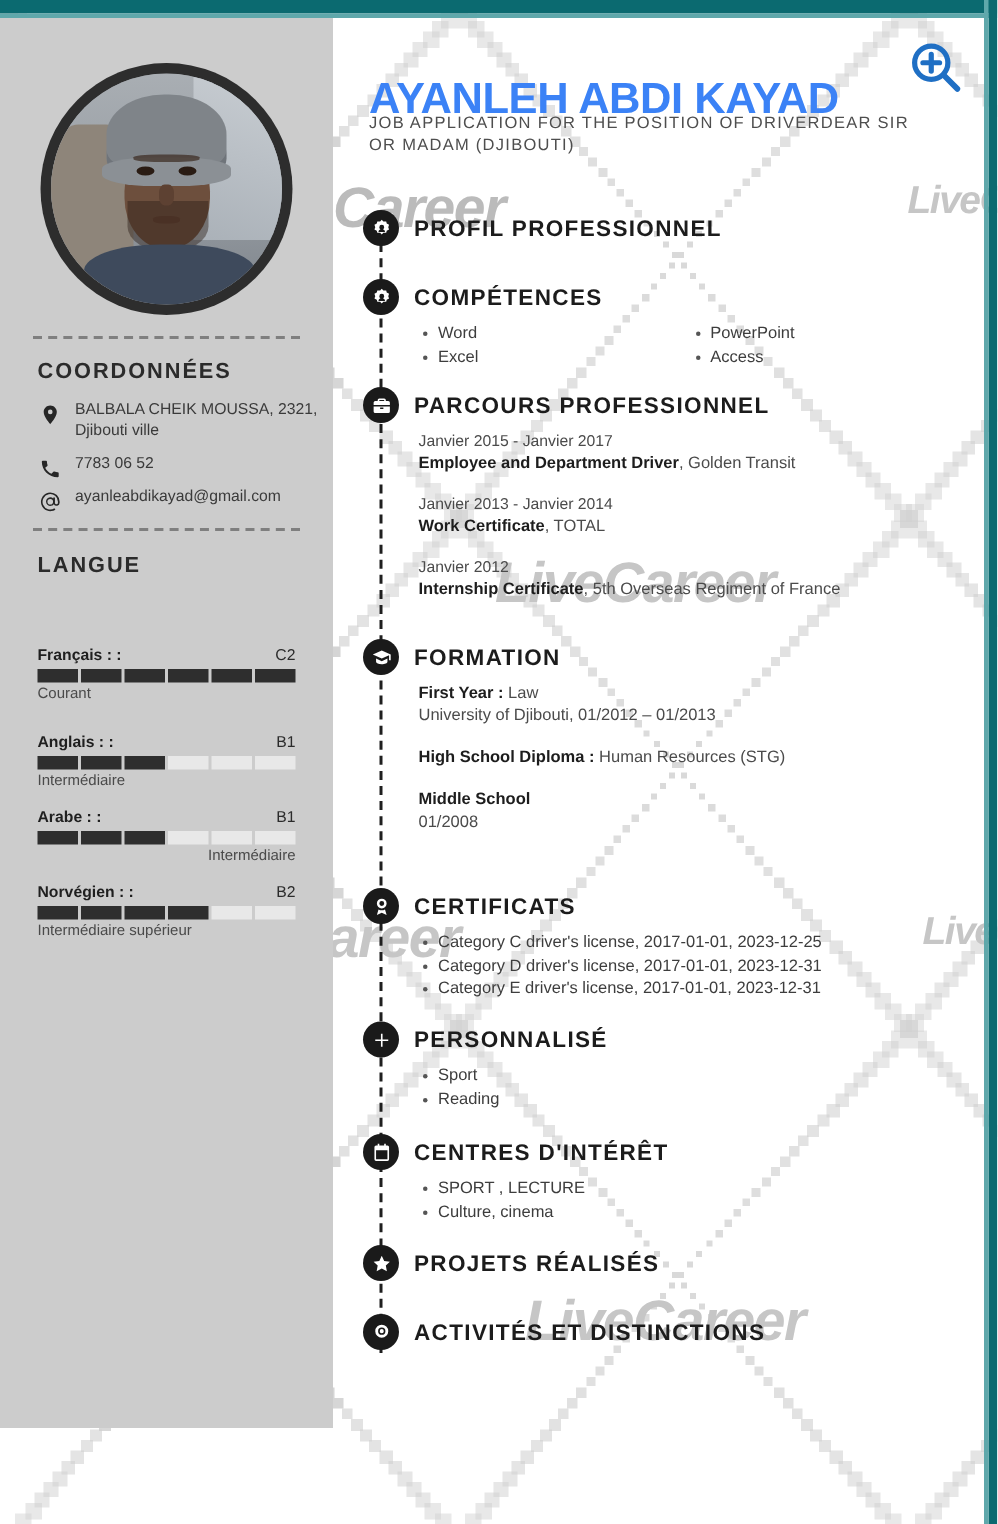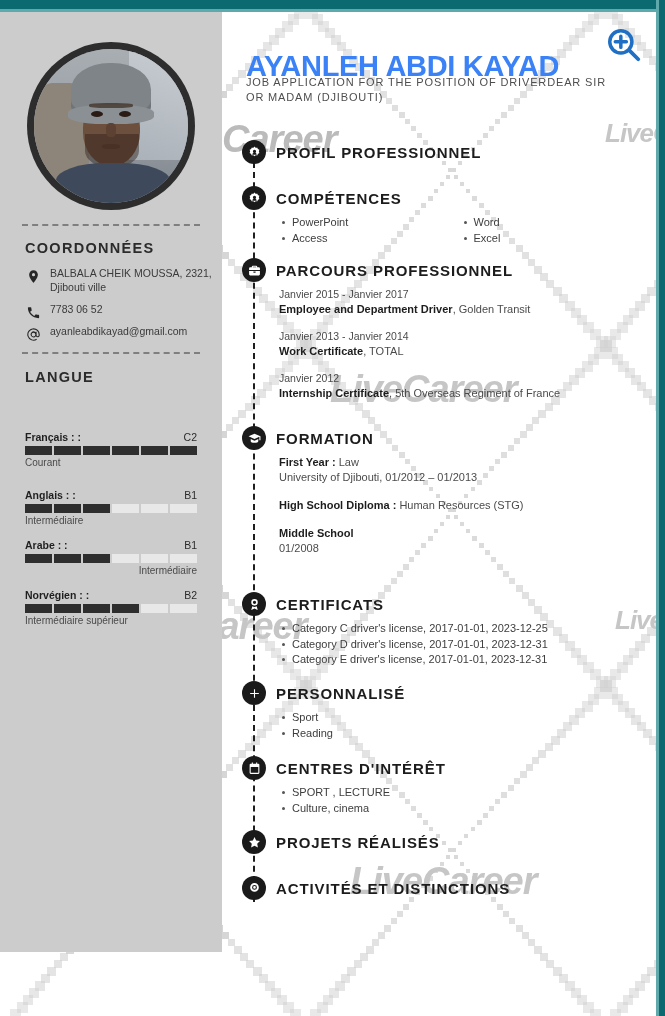--- a/index.html
+++ b/index.html
@@ -1051,26 +1051,26 @@
         <span class="badge">
           <svg viewBox="0 0 24 24">
               <path d="M12 1l2 2h3.5l.6 2.4L21 7l-1 3 1 3-2.9 1.6-.6 2.4H14l-2 2-2-2H6.5l-.6-2.4L3 13l1-3-1-3 2.9-1.6L6.5 3H10l2-2zm0 6a3 3 0 0 0-3 3c0 1.1.6 2 1.5 2.6C9 13.2 8 14.4 8 16h8c0-1.6-1-2.8-2.5-3.4A3 3 0 0 0 15 10a3 3 0 0 0-3-3z"></path>
             </svg>
         </span>
         <span class="sec-title">COMPÉTENCES</span>
       </div>
       <div class="sec-body">
         <div class="cols">
           <ul class="bul">
+            <li>Word</li>
+            <li>Excel</li>
+          </ul>
+          <ul class="bul">
             <li>PowerPoint</li>
             <li>Access</li>
-          </ul>
-          <ul class="bul">
-            <li>Word</li>
-            <li>Excel</li>
           </ul>
         </div>
       </div>
     </div>
 
     <div class="section" style="top:246px;">
       <div class="sec-head">
         <span class="badge">
           <svg viewBox="0 0 24 24">
               <path d="M9 3h6a2 2 0 0 1 2 2v1h3a2 2 0 0 1 2 2v3H2V8a2 2 0 0 1 2-2h3V5a2 2 0 0 1 2-2zm0 3h6V5H9v1zM2 13h20v6a2 2 0 0 1-2 2H4a2 2 0 0 1-2-2v-6zm8 1v2h4v-2h-4z"></path>

